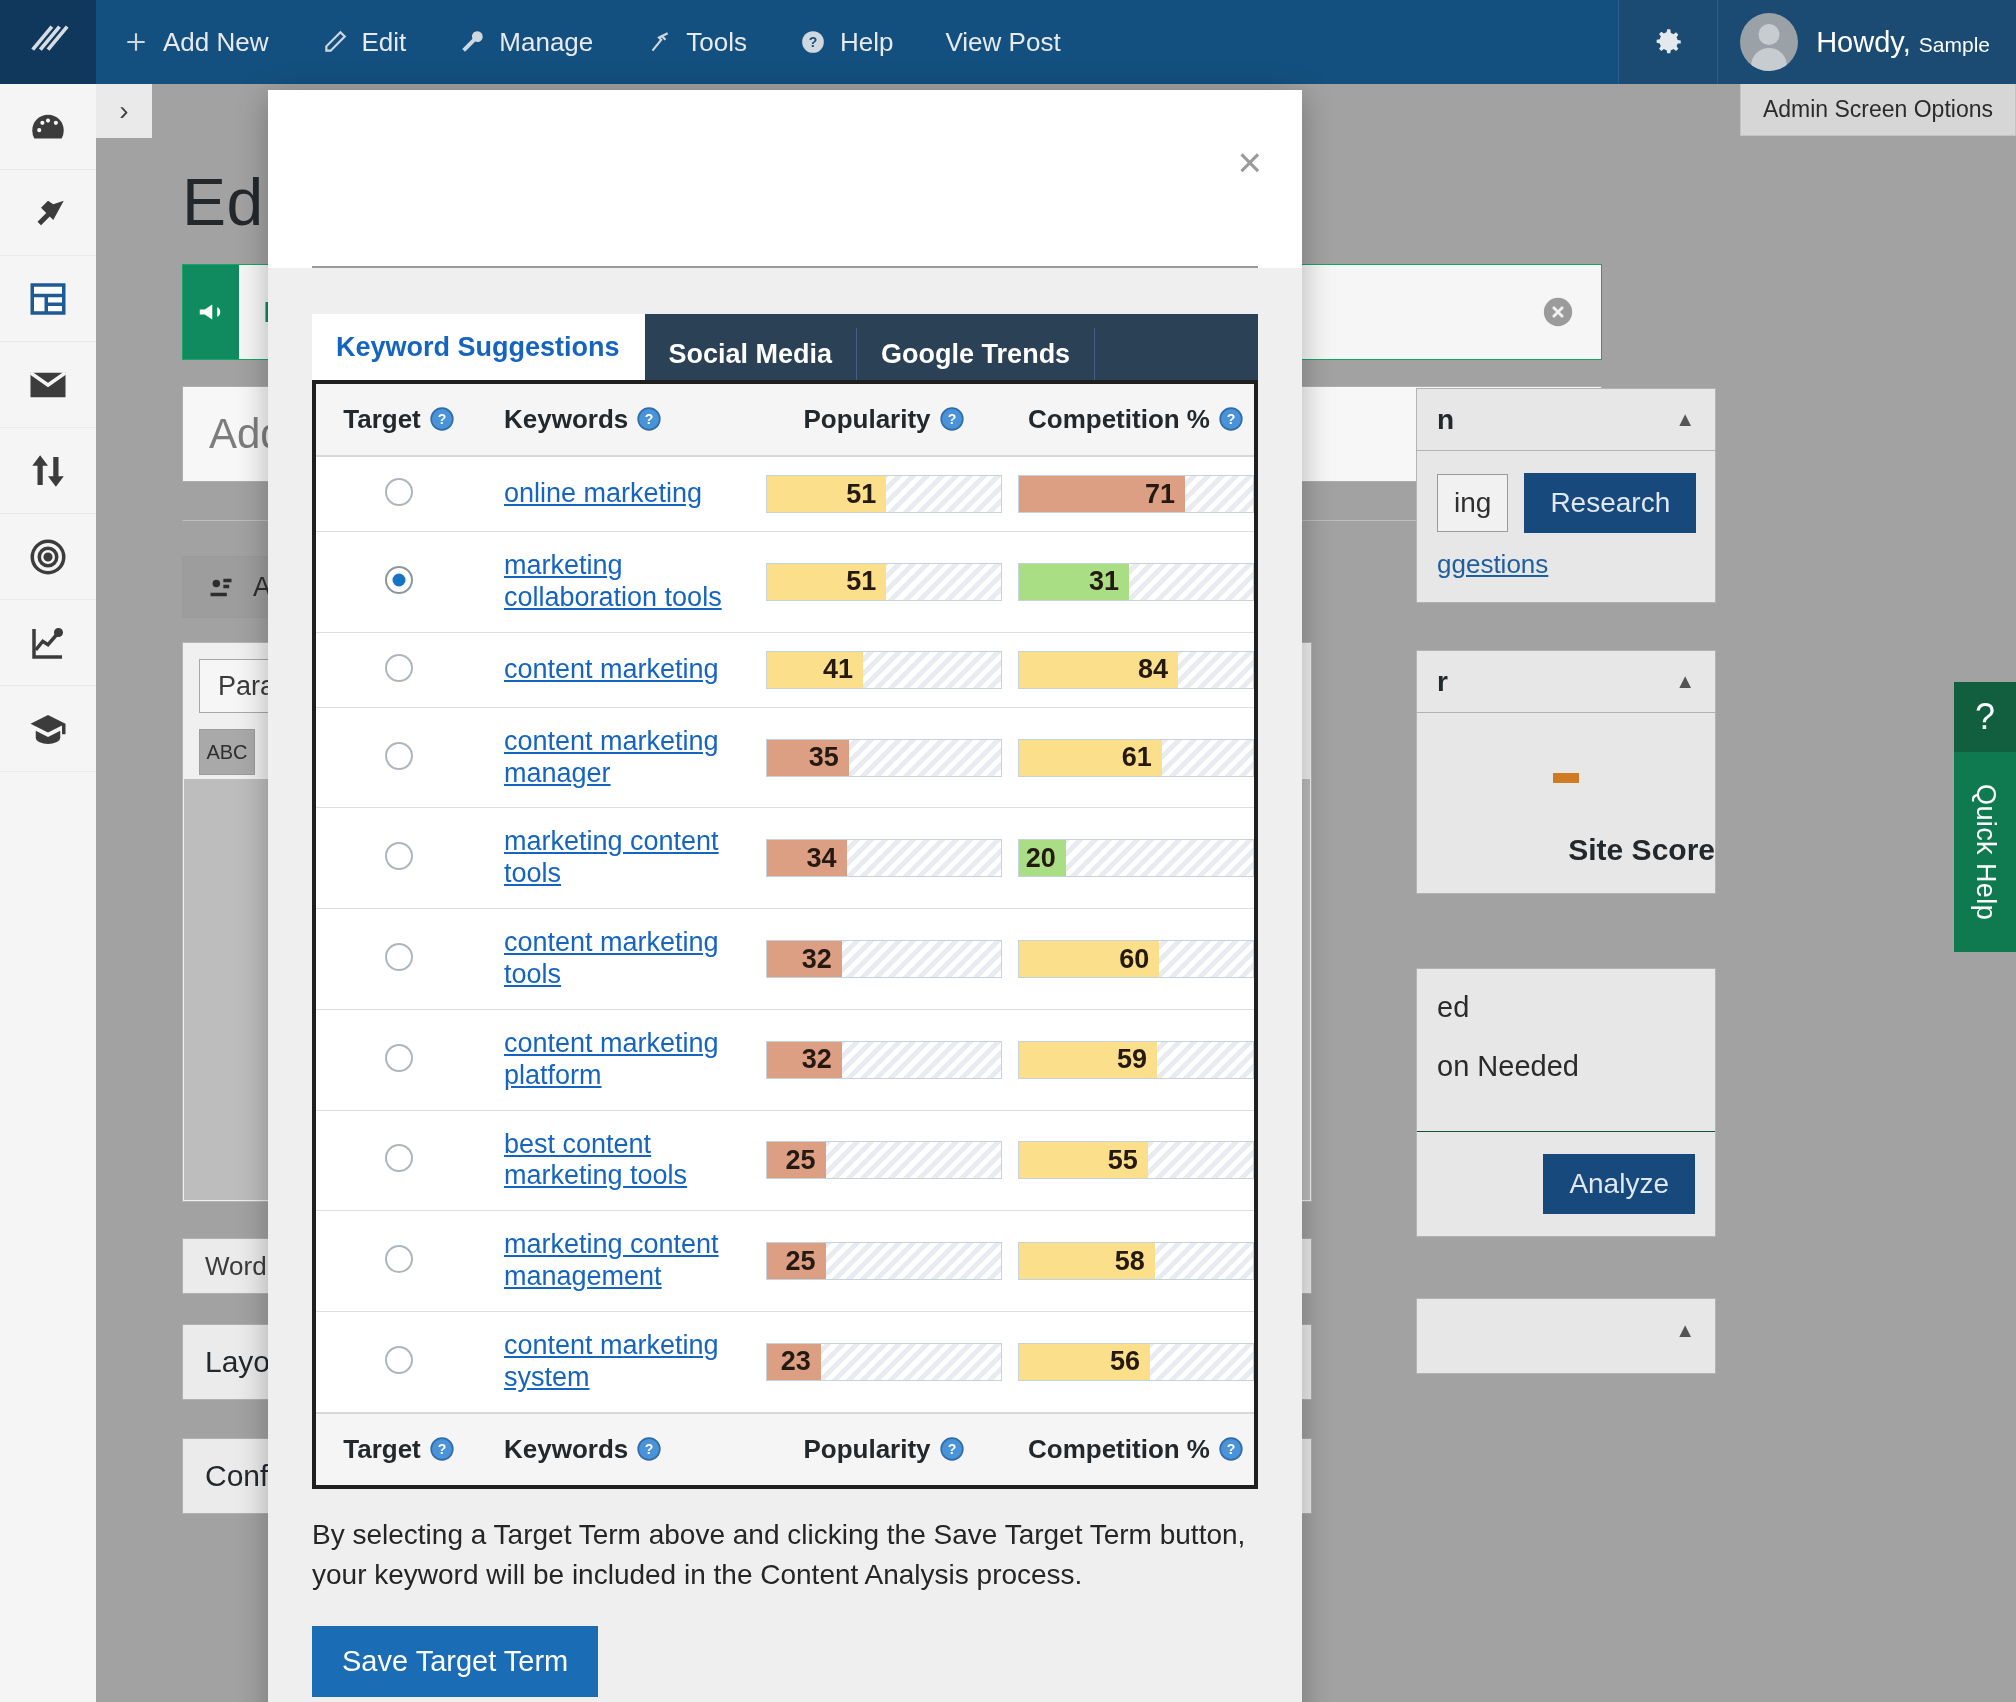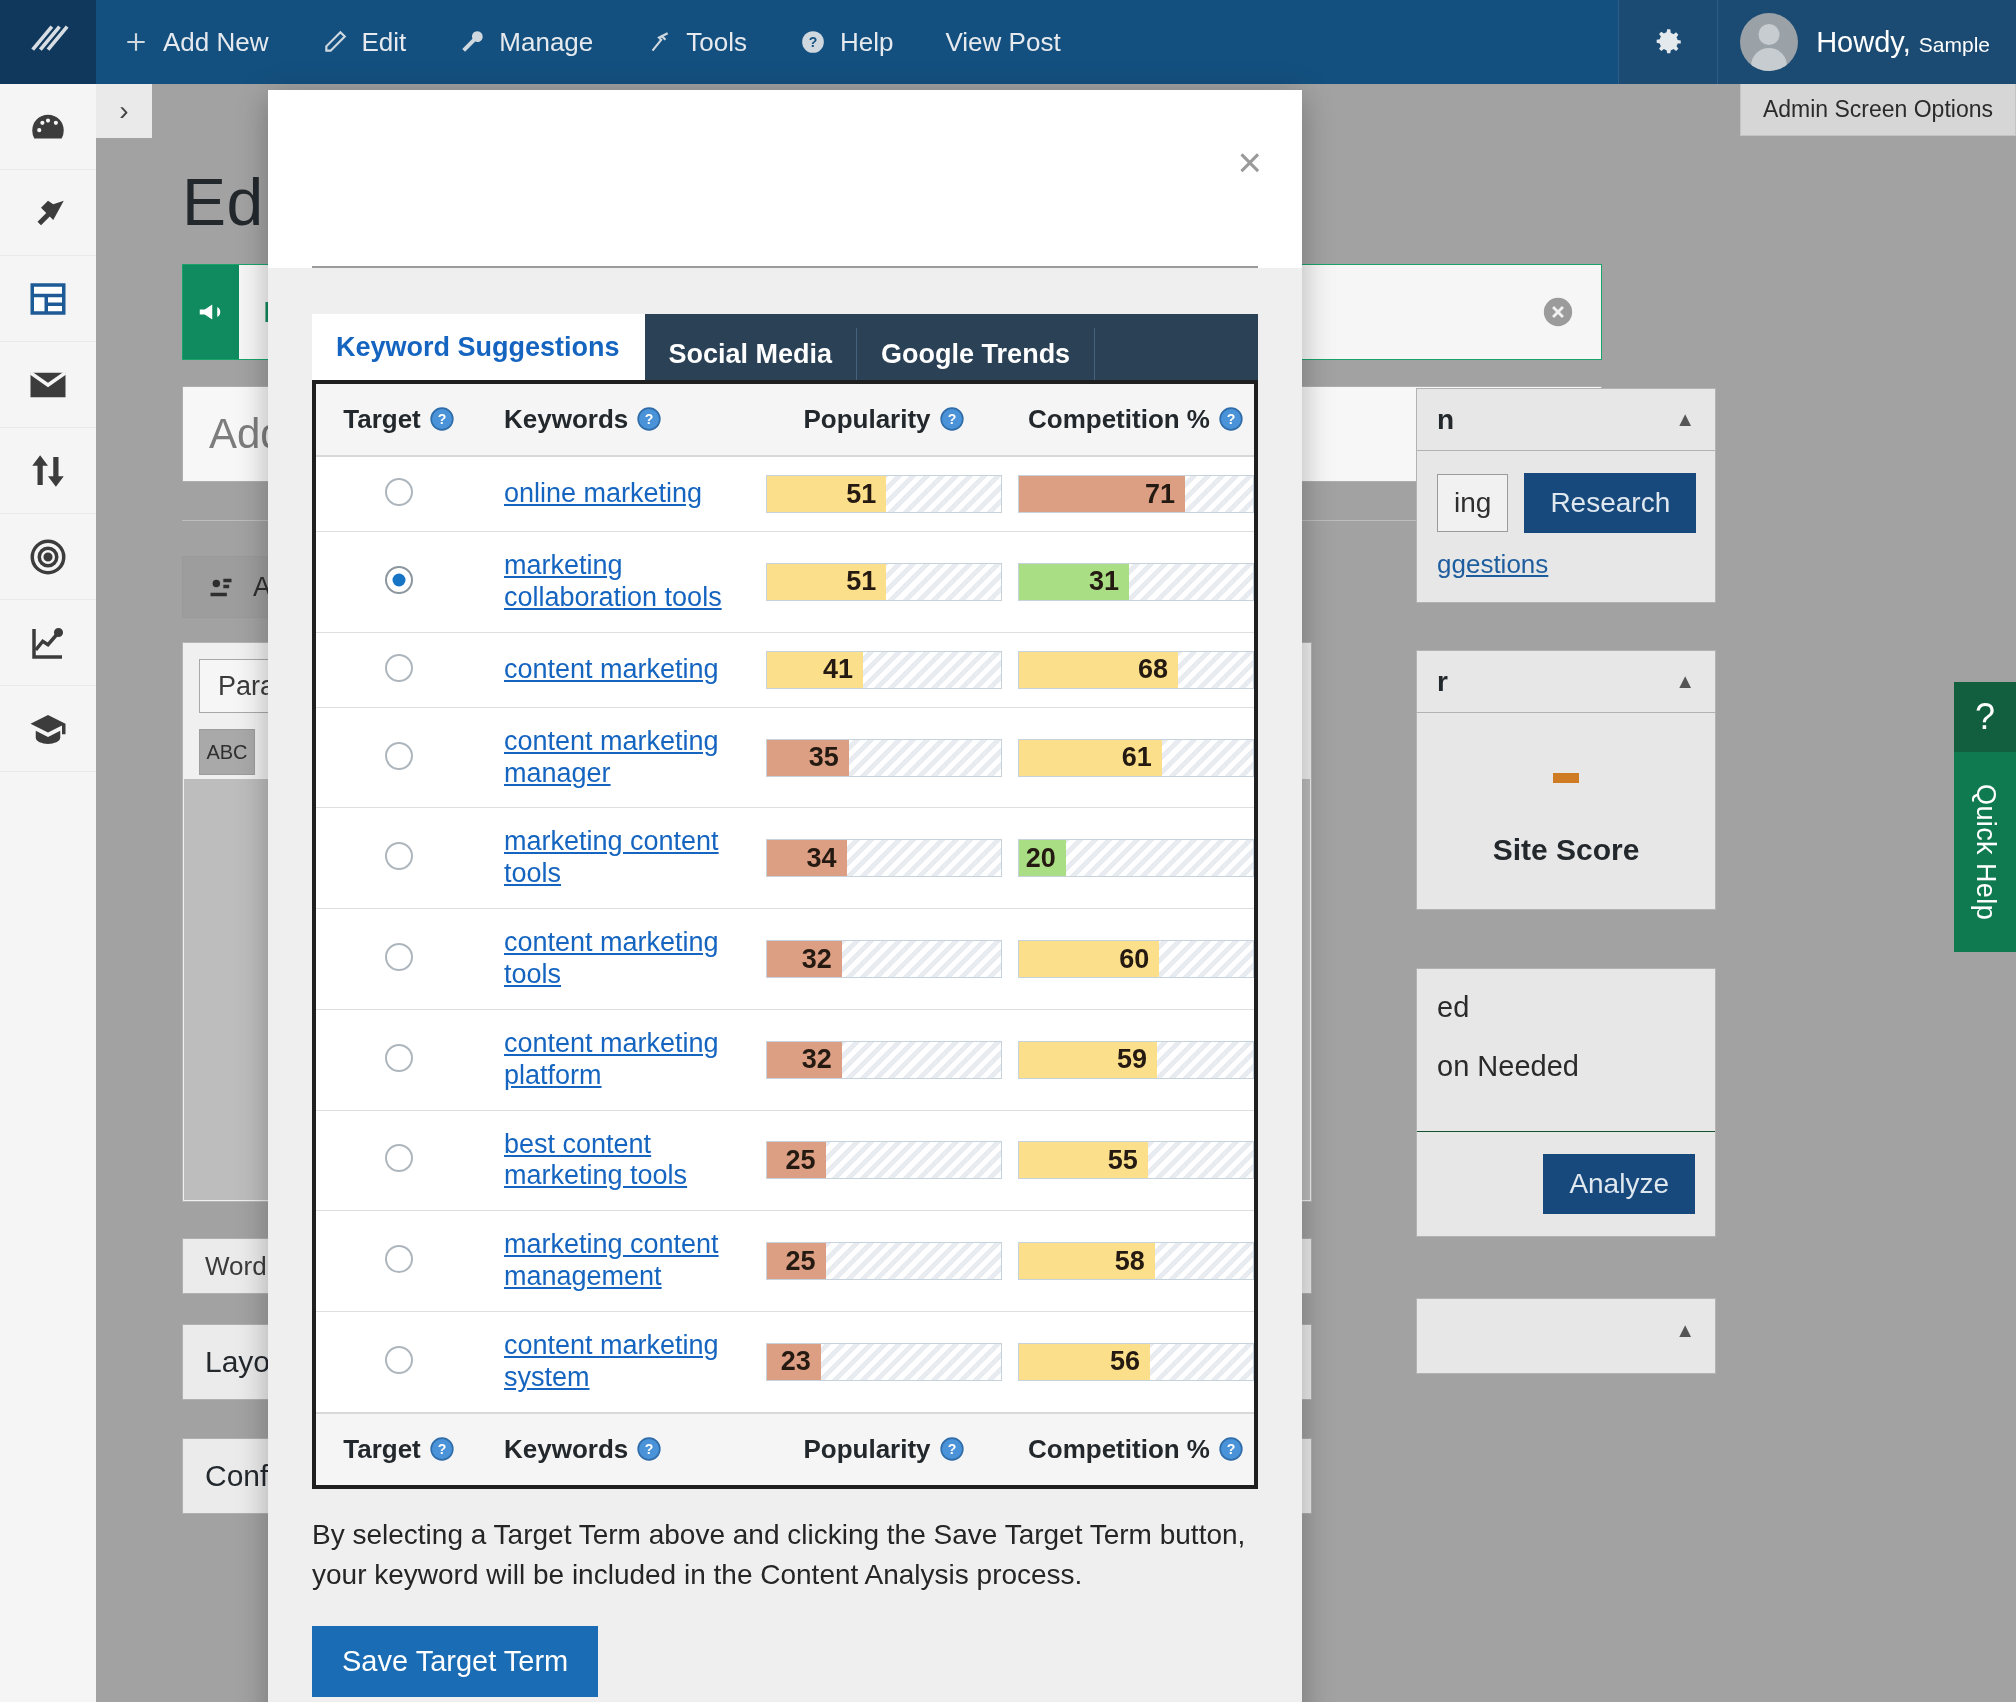--- a/index.html
+++ b/index.html
@@ -78,21 +78,21 @@
   .bg-rpanel { position: absolute; border: 1px solid #b2b2b2; background: #e7e7e7; }
   .bg-rpanel .rp-head { height: 62px; border-bottom: 1px solid #b2b2b2; display: flex; align-items: center;
                         padding: 0 20px; font-size: 28px; color: #23282d; font-weight: bold; }
   .bg-rpanel .rp-head .caret { margin-left: auto; font-size: 20px; color: #555; }
   .bg-rpanel .rp-body { padding: 22px 20px; }
   .kw-row { display: flex; gap: 16px; align-items: center; }
   .kw-input { flex: 1; height: 58px; border: 1px solid #9b9b9b; background: #f1f1f1; display: flex;
               align-items: center; padding: 0 16px; color: #2f2f2f; font-size: 28px; }
   .btn-blue { background: #17497c; color: #dfe7ef; border: none; font-size: 28px; padding: 14px 26px; }
   .kw-link { margin-top: 16px; color: #1f5e9e; font-size: 26px; text-decoration: underline; }
-  .sitescore-body { padding: 60px 0 42px; text-align: center; }
+  .sitescore-body { padding: 60px 0 26px; text-align: right; }
   .score-dash { width: 26px; height: 10px; background: #cf7b23; margin: 0 auto 50px; }
   .score-label { font-size: 30px; font-weight: bold; color: #23282d; }
   .ca-line { font-size: 29px; color: #2a2a2a; margin-bottom: 26px; }
   .analyze-wrap { border-top: 1px solid #14532d; padding: 22px 20px; display: flex; justify-content: flex-end; }
 
   .quickhelp { position: absolute; right: 0; z-index: 50; background: #0f7a4f; color: #fff; }
   .qh-top { width: 62px; height: 70px; display: flex; align-items: center; justify-content: center;
             font-size: 36px; background: #115f3f; }
   .qh-body { width: 62px; height: 200px; display: flex; align-items: center; justify-content: center; }
   .qh-body span { writing-mode: vertical-rl; font-size: 27px; letter-spacing: .4px; }
@@ -454,21 +454,21 @@
                 <td>
                   <div class="bar-wrap">
                     <div class="bar-fill" style="width: 41%; background: rgb(252, 223, 138);">
                       <span class="bar-val">41</span>
                     </div>
                   </div>
                 </td>
                 <td>
                   <div class="bar-wrap">
                     <div class="bar-fill" style="width: 68%; background: rgb(252, 223, 138);">
-                      <span class="bar-val">68</span>
+                      <span class="bar-val">84</span>
                     </div>
                   </div>
                 </td>
               </tr>
               <tr>
                 <td class="c-target"><span class="radio"></span></td>
                 <td class="c-kw"><span class="kw-a">content marketing manager</span></td>
                 <td>
                   <div class="bar-wrap">
                     <div class="bar-fill" style="width: 35%; background: rgb(221, 159, 132);">

